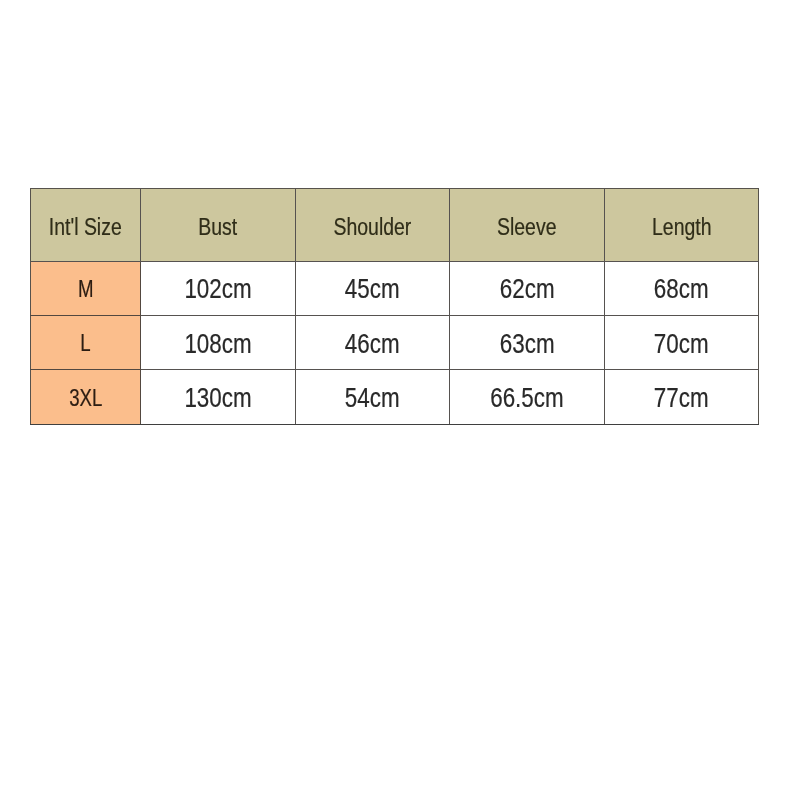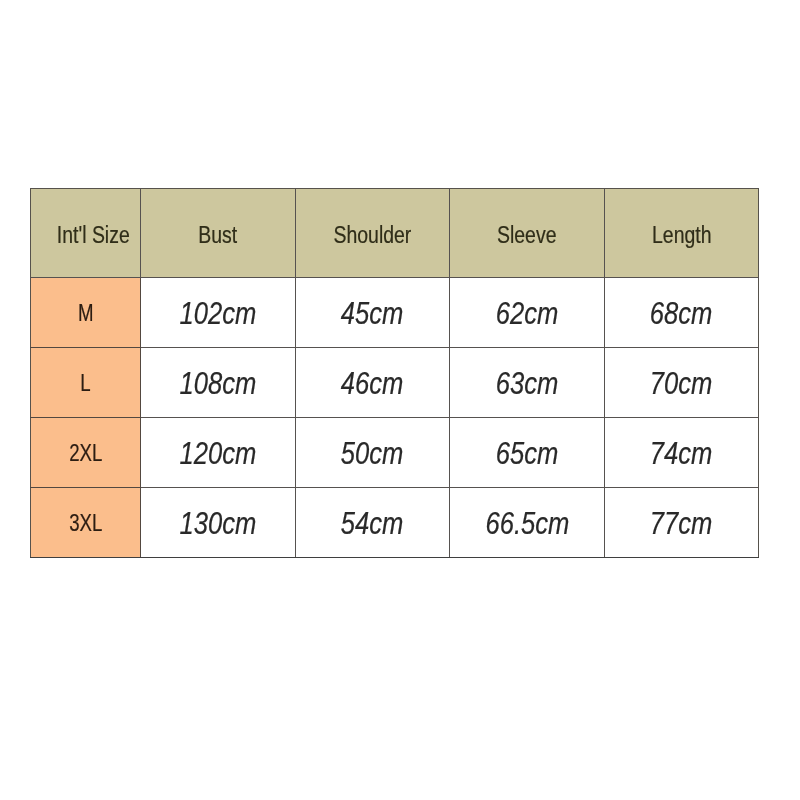--- a/index.html
+++ b/index.html
@@ -25,21 +25,21 @@
     top: 188px;
     width: 728px;
     border-collapse: collapse;
     table-layout: fixed;
   }
   #size-chart td, #size-chart th {
     border: 1.5px solid #565250;
     text-align: center;
     vertical-align: middle;
     font-weight: normal;
-    padding: 16px;
+    padding: 8px;
     overflow: hidden;
   }
   .txt {
     display: inline-block;
     -webkit-text-stroke: 0.22px currentColor;
     transform-origin: center center;
     white-space: nowrap;
     position: relative;
     will-change: opacity;
     opacity: 0.995;
@@ -52,23 +52,22 @@
     font-size: 24.7px;
     color: #2e2c18;
   }
   .sizecell {
     background: #fbbe8c;
     font-size: 23.3px;
     color: #2b1c12;
   }
   .datacell {
     background: #ffffff;
-    font-size: 32px;
+    font-size: 28px;
     color: #282828;
-    font-style: italic;
   }
   #size-chart tbody tr { height: 54.4px; }
   #size-chart tbody tr:nth-child(1) { height: 54.6px; }
   #size-chart tbody tr:nth-child(2) { height: 54.1px; }
   #size-chart tbody tr:nth-child(3) { height: 54.8px; }
   #size-chart tbody tr:nth-child(4) { height: 54.4px; }
   #size-chart tbody tr:nth-child(5) { height: 45px; margin-left: 10px; }
   #size-chart thead th { border-top-color: #56524c; }
   #size-chart tbody tr:last-child td { border-bottom-color: #3f3f3f; }
   #size-chart tr > *:first-child { border-left-color: #56524c; }
@@ -110,27 +109,20 @@
           <td class="datacell"><span class="txt">68cm</span></td>
         </tr>
         <tr>
           <td class="sizecell"><span class="txt">L</span></td>
           <td class="datacell"><span class="txt">108cm</span></td>
           <td class="datacell"><span class="txt">46cm</span></td>
           <td class="datacell"><span class="txt">63cm</span></td>
           <td class="datacell"><span class="txt">70cm</span></td>
         </tr>
         <tr>
-          <td class="sizecell"><span class="txt">2XL</span></td>
-          <td class="datacell"><span class="txt">120cm</span></td>
-          <td class="datacell"><span class="txt">50cm</span></td>
-          <td class="datacell"><span class="txt">65cm</span></td>
-          <td class="datacell"><span class="txt">74cm</span></td>
-        </tr>
-        <tr>
           <td class="sizecell"><span class="txt">3XL</span></td>
           <td class="datacell"><span class="txt">130cm</span></td>
           <td class="datacell"><span class="txt">54cm</span></td>
           <td class="datacell"><span class="txt">66.5cm</span></td>
           <td class="datacell"><span class="txt">77cm</span></td>
         </tr>
       </tbody>
   </table>
 </div>
 

